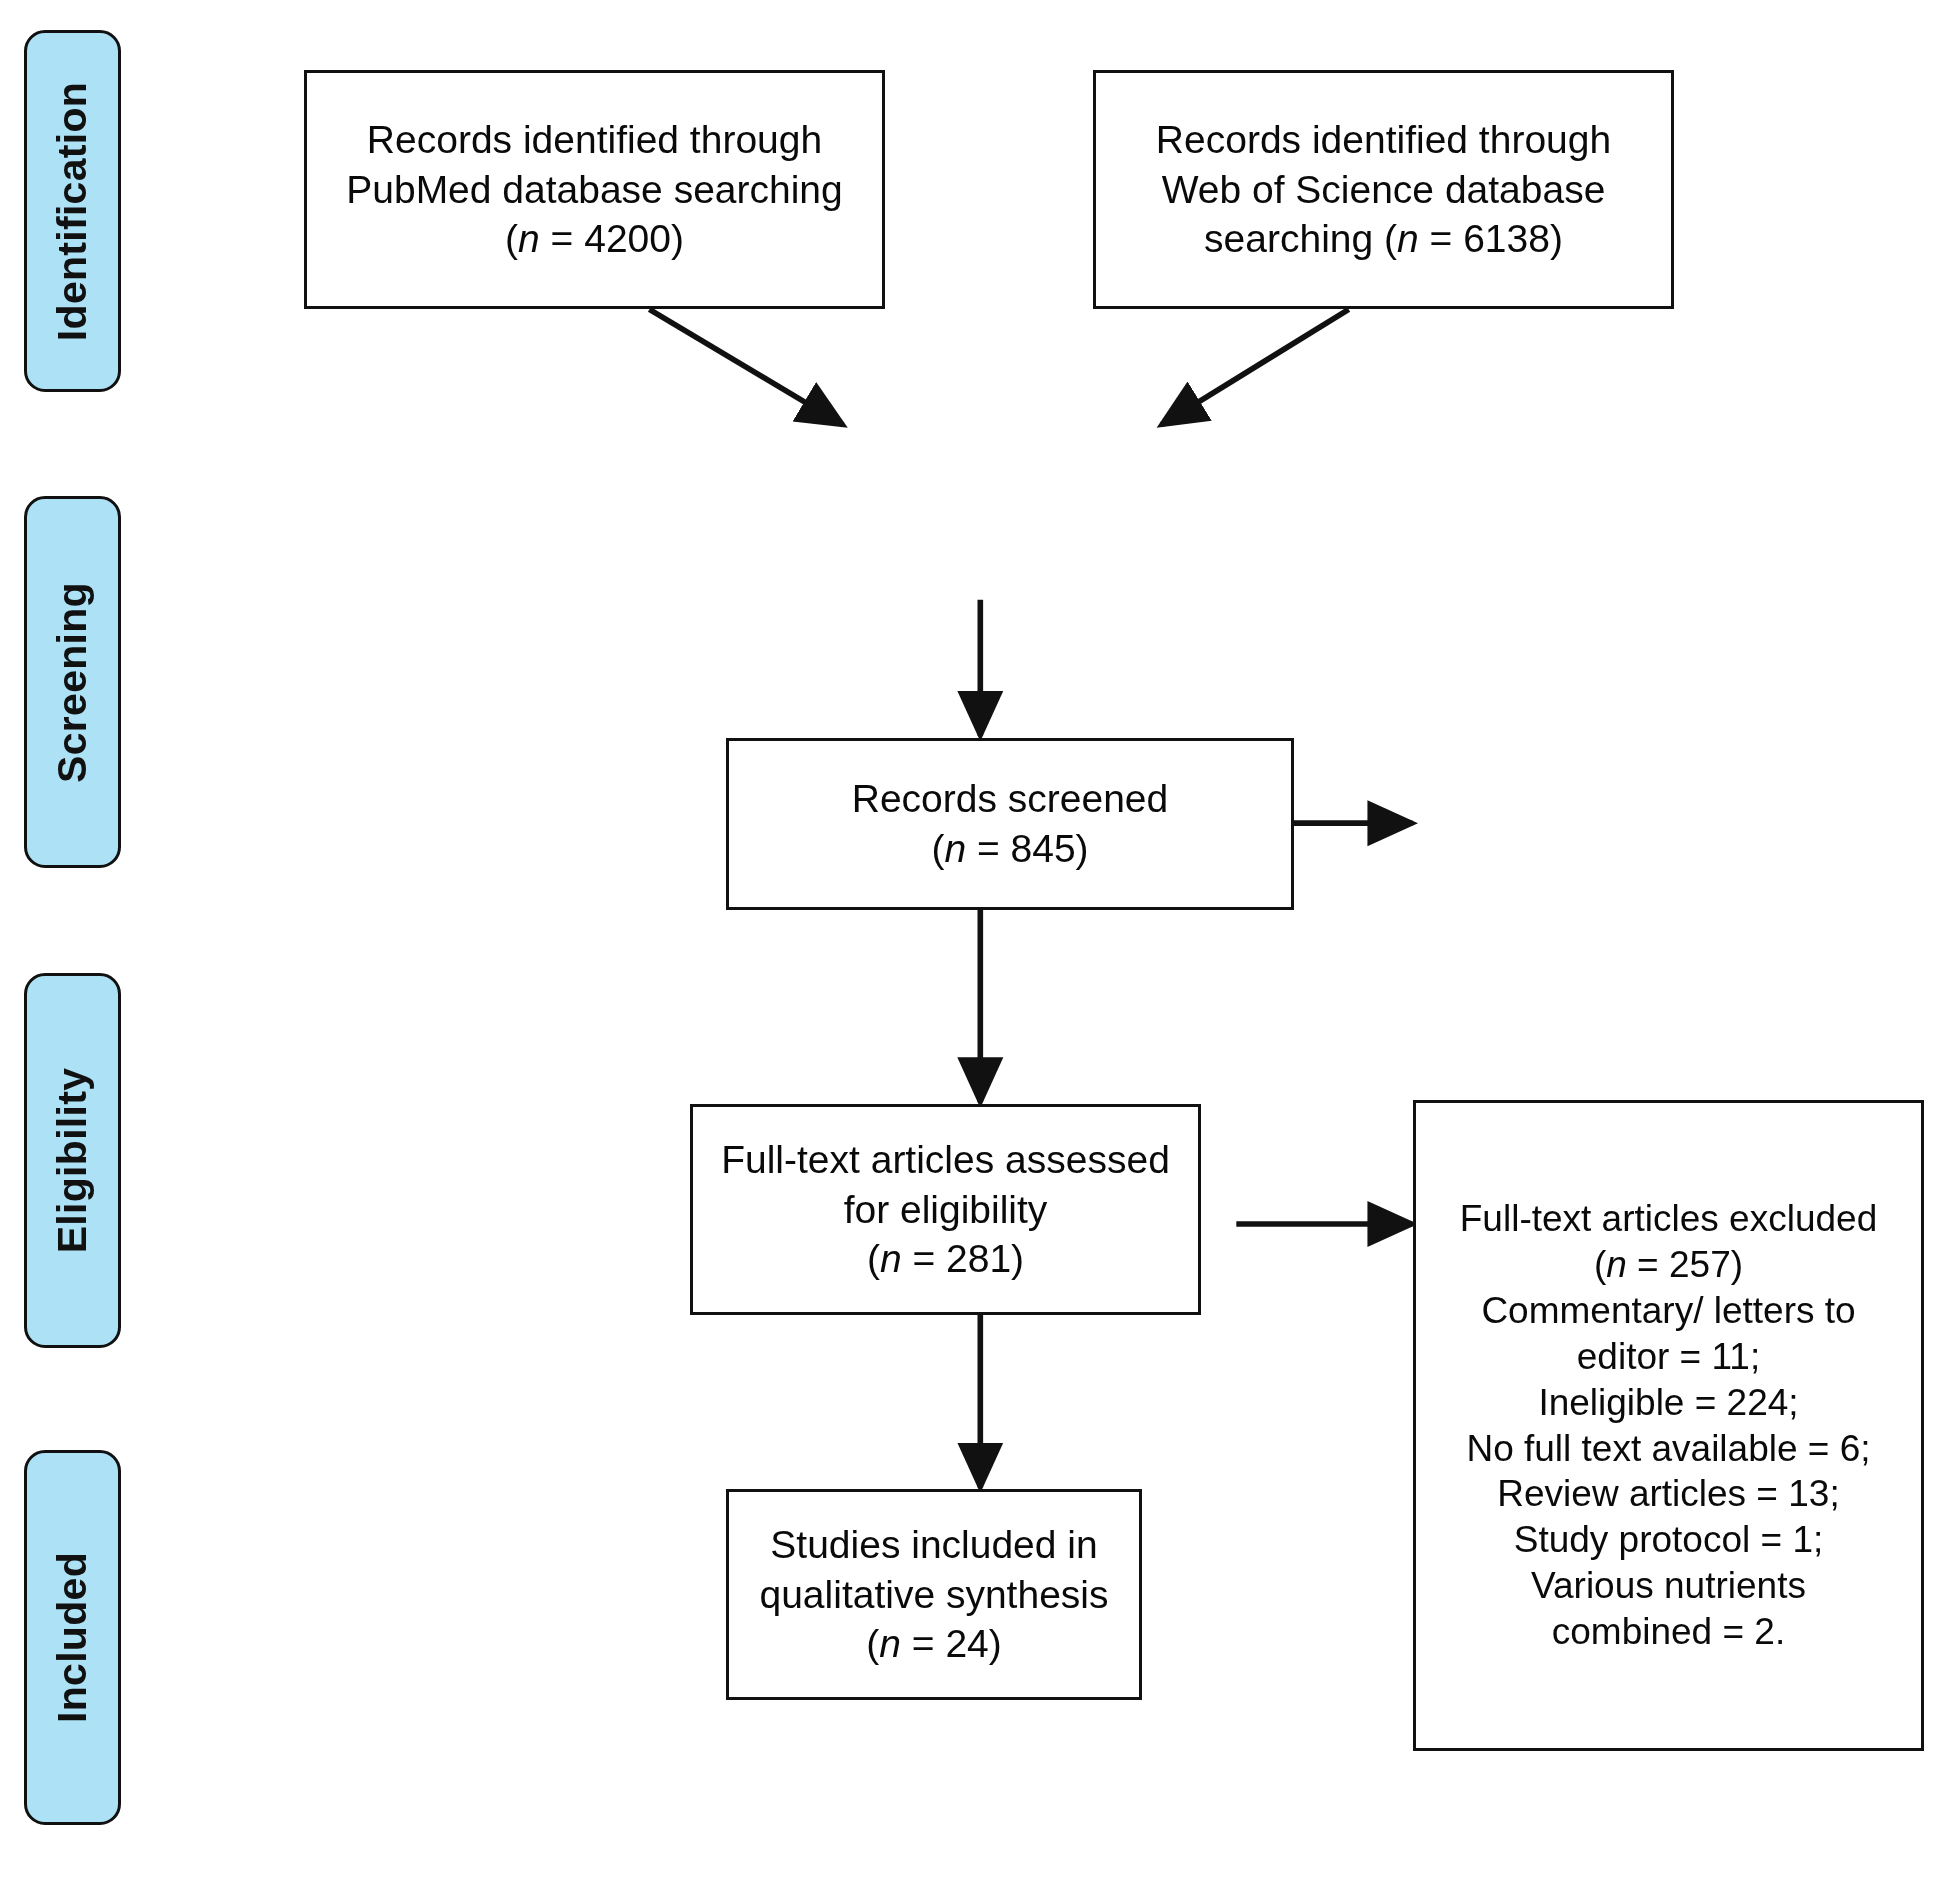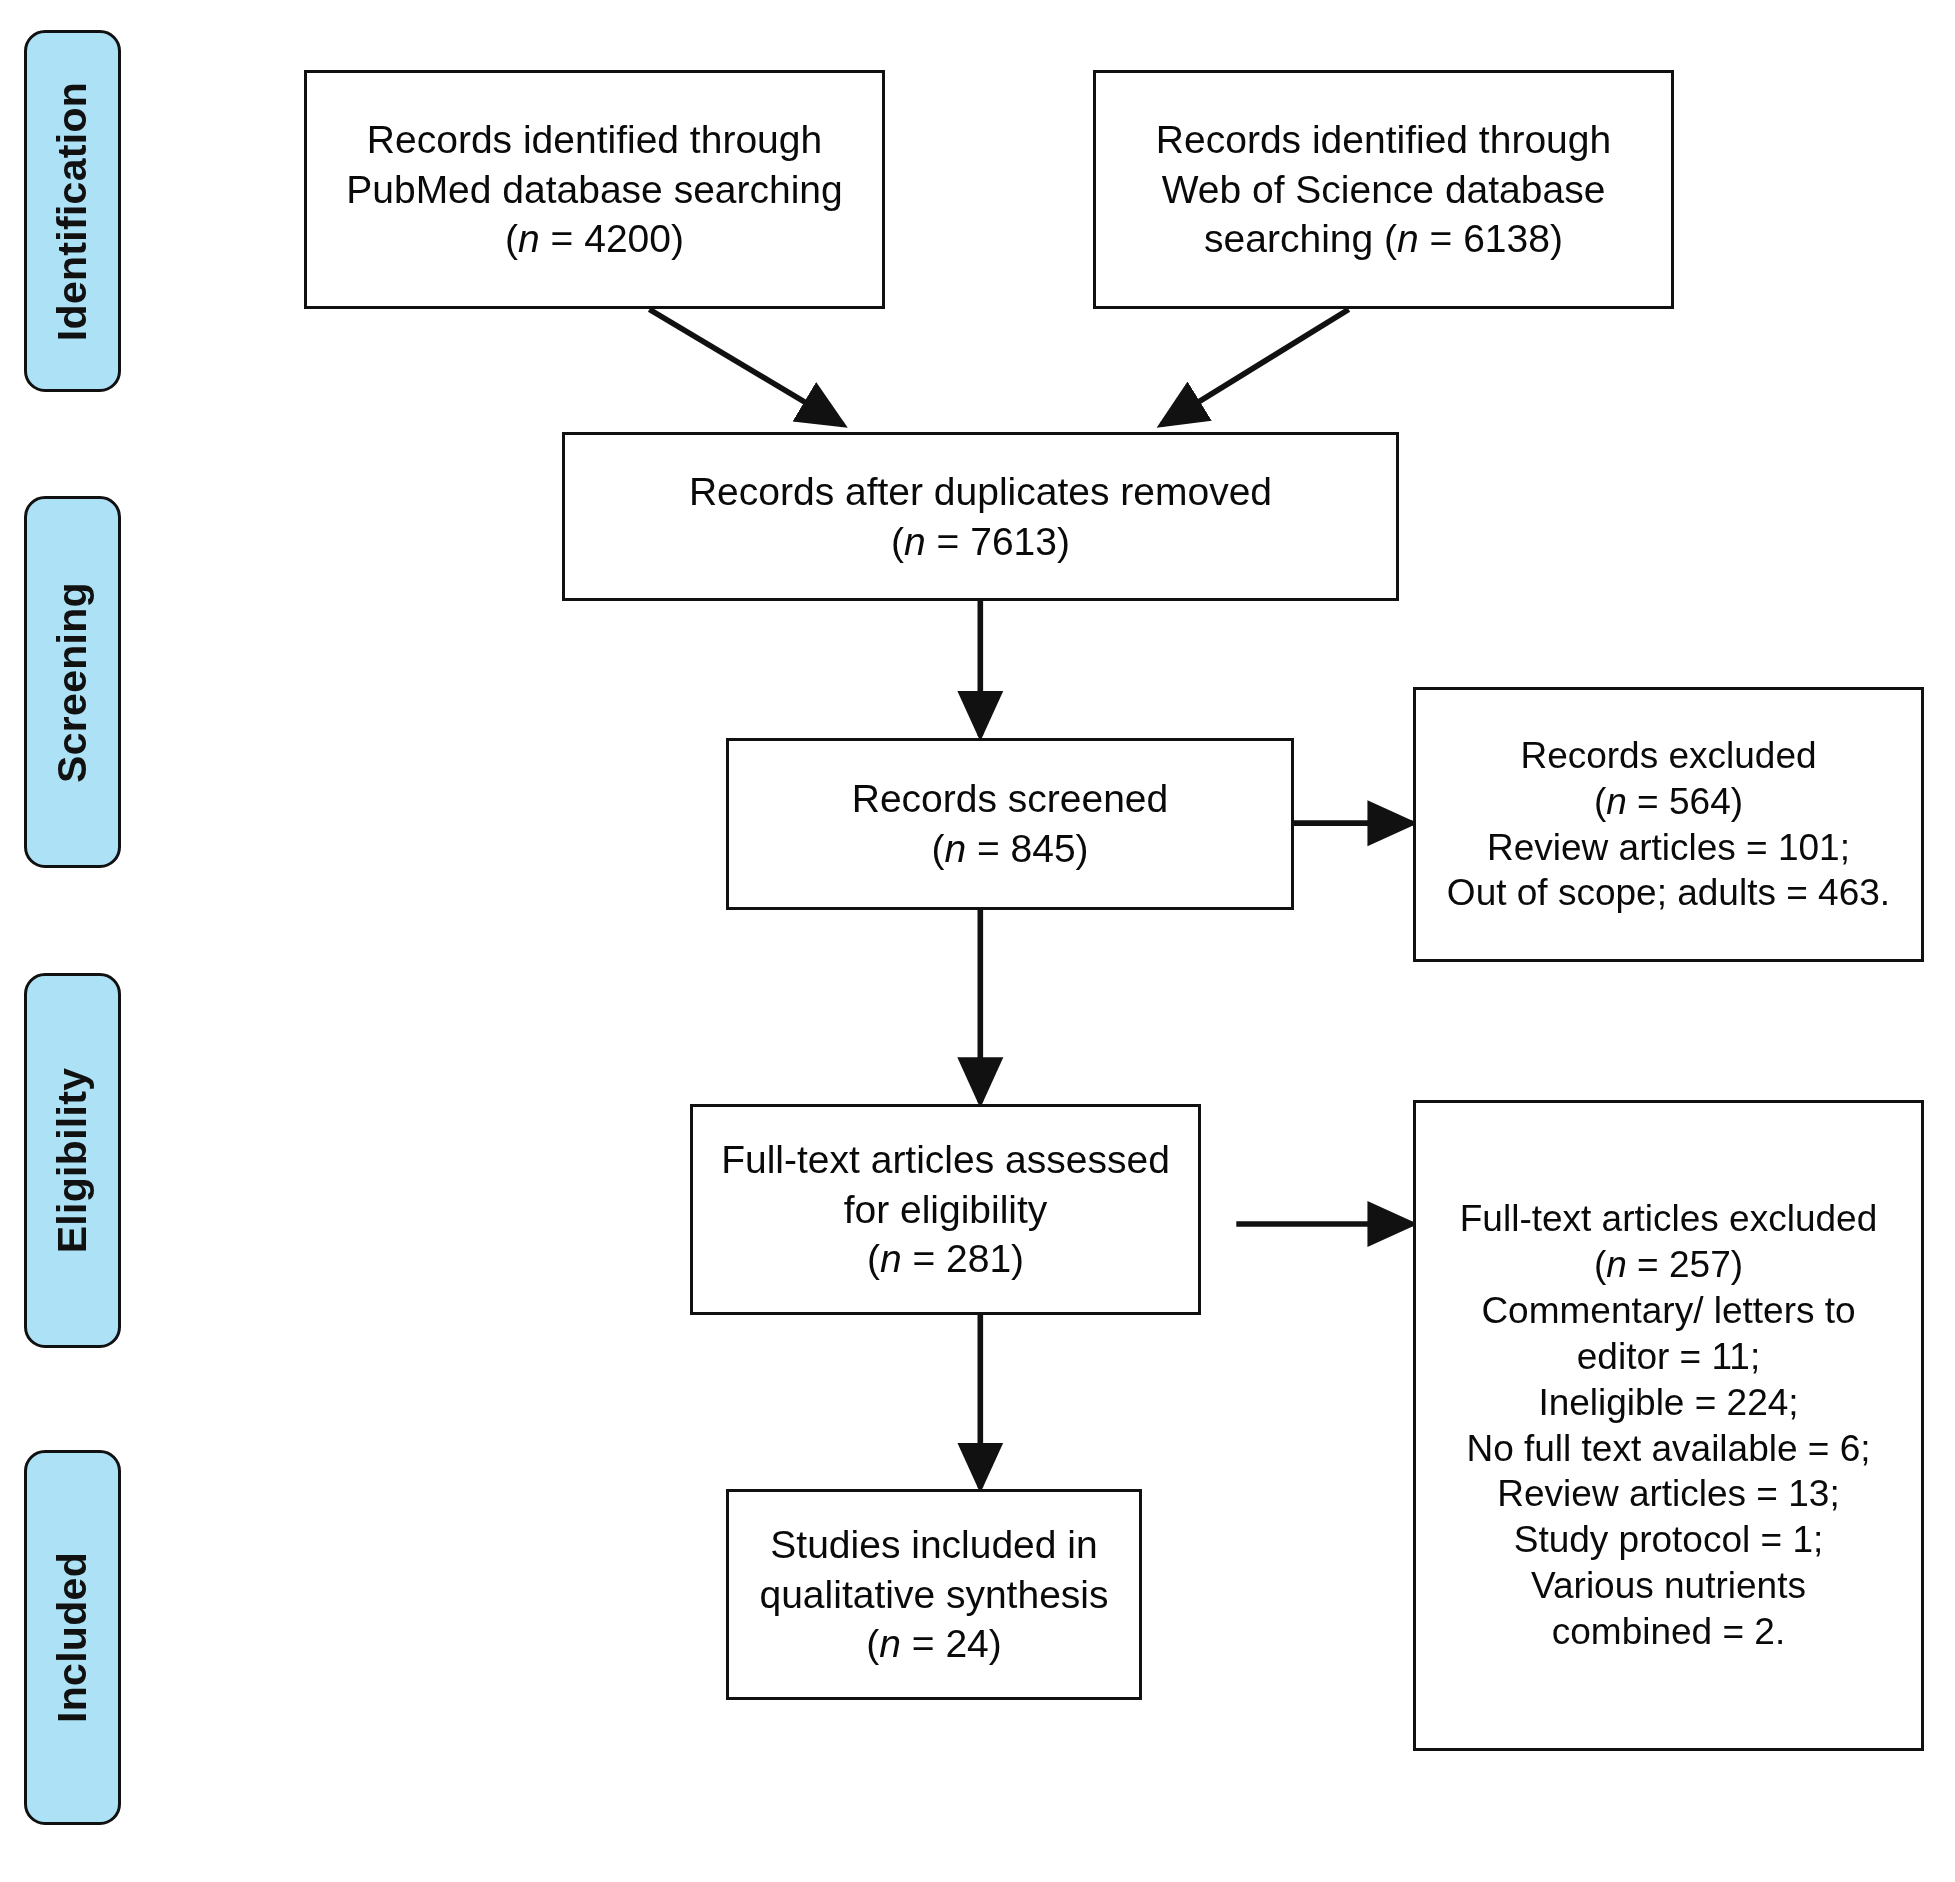--- a/index.html
+++ b/index.html
@@ -118,31 +118,25 @@
   </div>
 
   <div class="flow-box" style="left:304px; top:70px; width:581px; height:239px;">
     <div class="box-text">Records identified through<br>PubMed database searching<br>(<span class="nvar">n</span> = 4200)</div>
   </div>
 
   <div class="flow-box" style="left:1093px; top:70px; width:581px; height:239px;">
     <div class="box-text">Records identified through<br>Web of Science database<br>searching (<span class="nvar">n</span> = 6138)</div>
   </div>
 
-  <div class="flow-box" style="left:562px; top:432px; width:837px; height:169px;">
-    <div class="box-text">Records after duplicates removed<br>(<span class="nvar">n</span> = 7613)</div>
-  </div>
 
   <div class="flow-box" style="left:726px; top:738px; width:568px; height:172px;">
     <div class="box-text">Records screened<br>(<span class="nvar">n</span> = 845)</div>
   </div>
 
-  <div class="flow-box dense" style="left:1413px; top:687px; width:511px; height:275px;">
-    <div class="box-text">Records excluded<br>(<span class="nvar">n</span> = 564)<br>Review articles = 101;<br>Out of scope; adults = 463.</div>
-  </div>
 
   <div class="flow-box" style="left:690px; top:1104px; width:511px; height:211px;">
     <div class="box-text">Full-text articles assessed<br>for eligibility<br>(<span class="nvar">n</span> = 281)</div>
   </div>
 
   <div class="flow-box dense" style="left:1413px; top:1100px; width:511px; height:651px;">
     <div class="box-text">Full-text articles excluded<br>(<span class="nvar">n</span> = 257)<br>Commentary/ letters to<br>editor = 11;<br>Ineligible = 224;<br>No full text available = 6;<br>Review articles = 13;<br>Study protocol = 1;<br>Various nutrients<br>combined = 2.</div>
   </div>
 
   <div class="flow-box" style="left:726px; top:1489px; width:416px; height:211px;">

